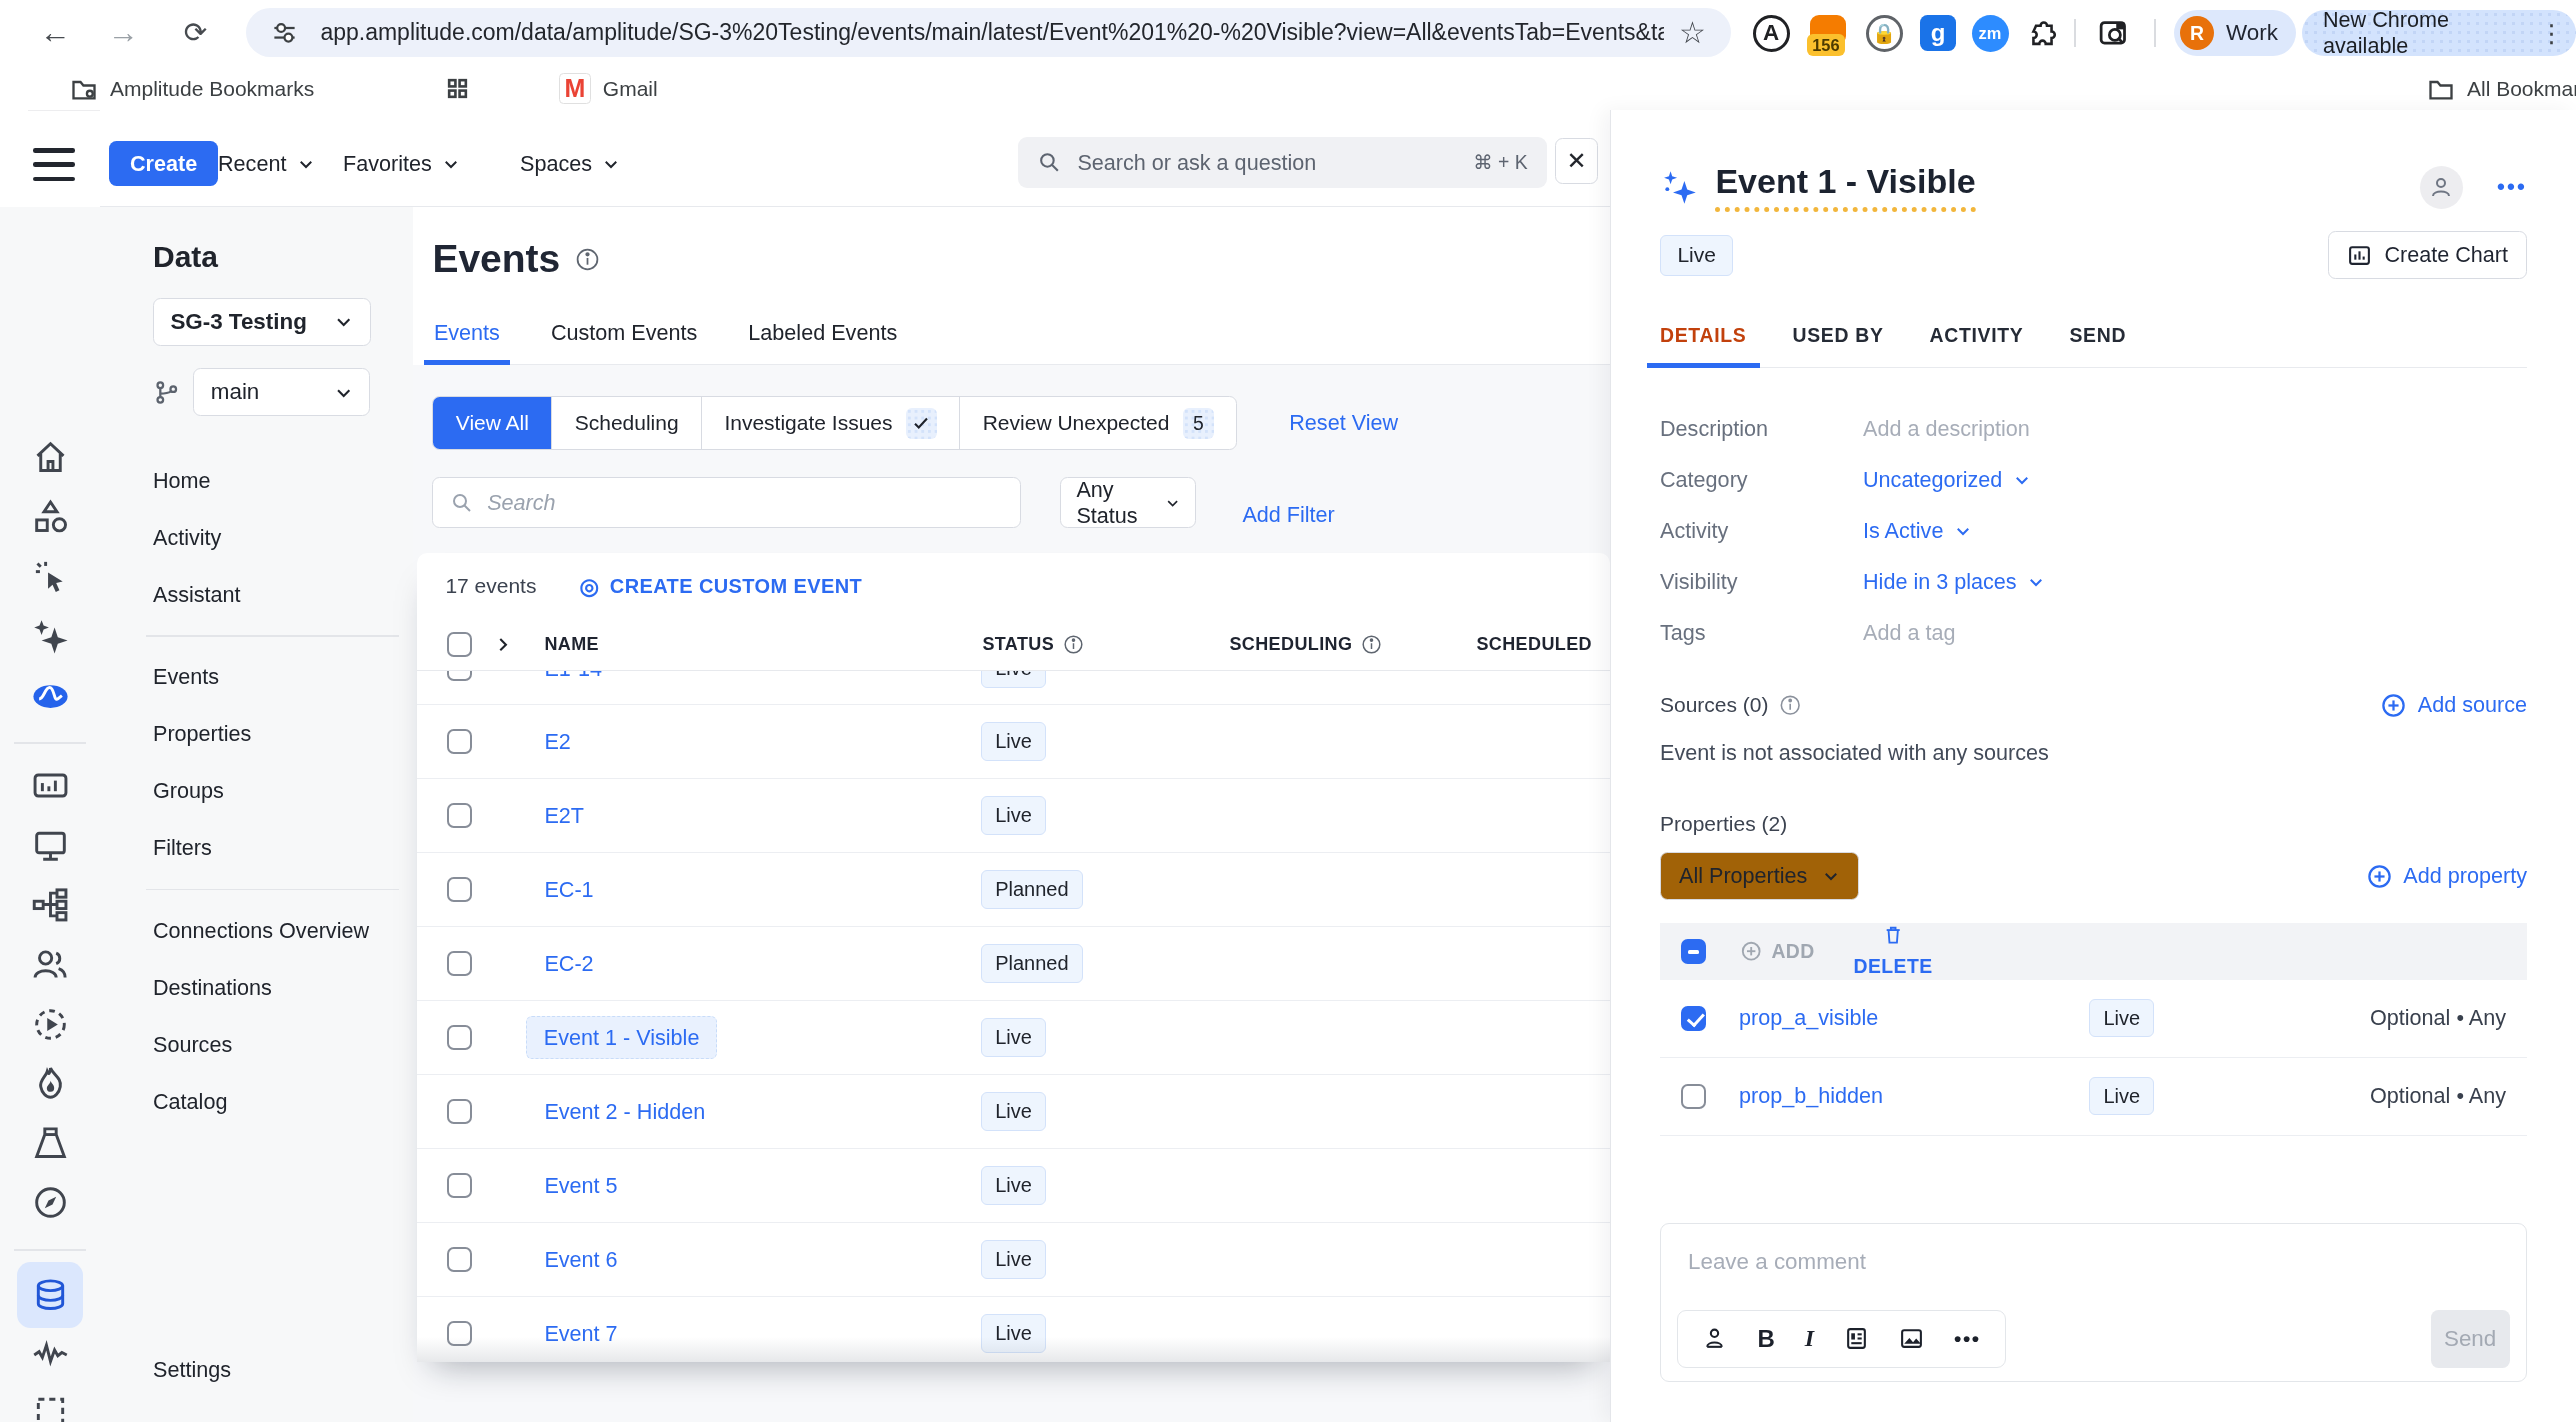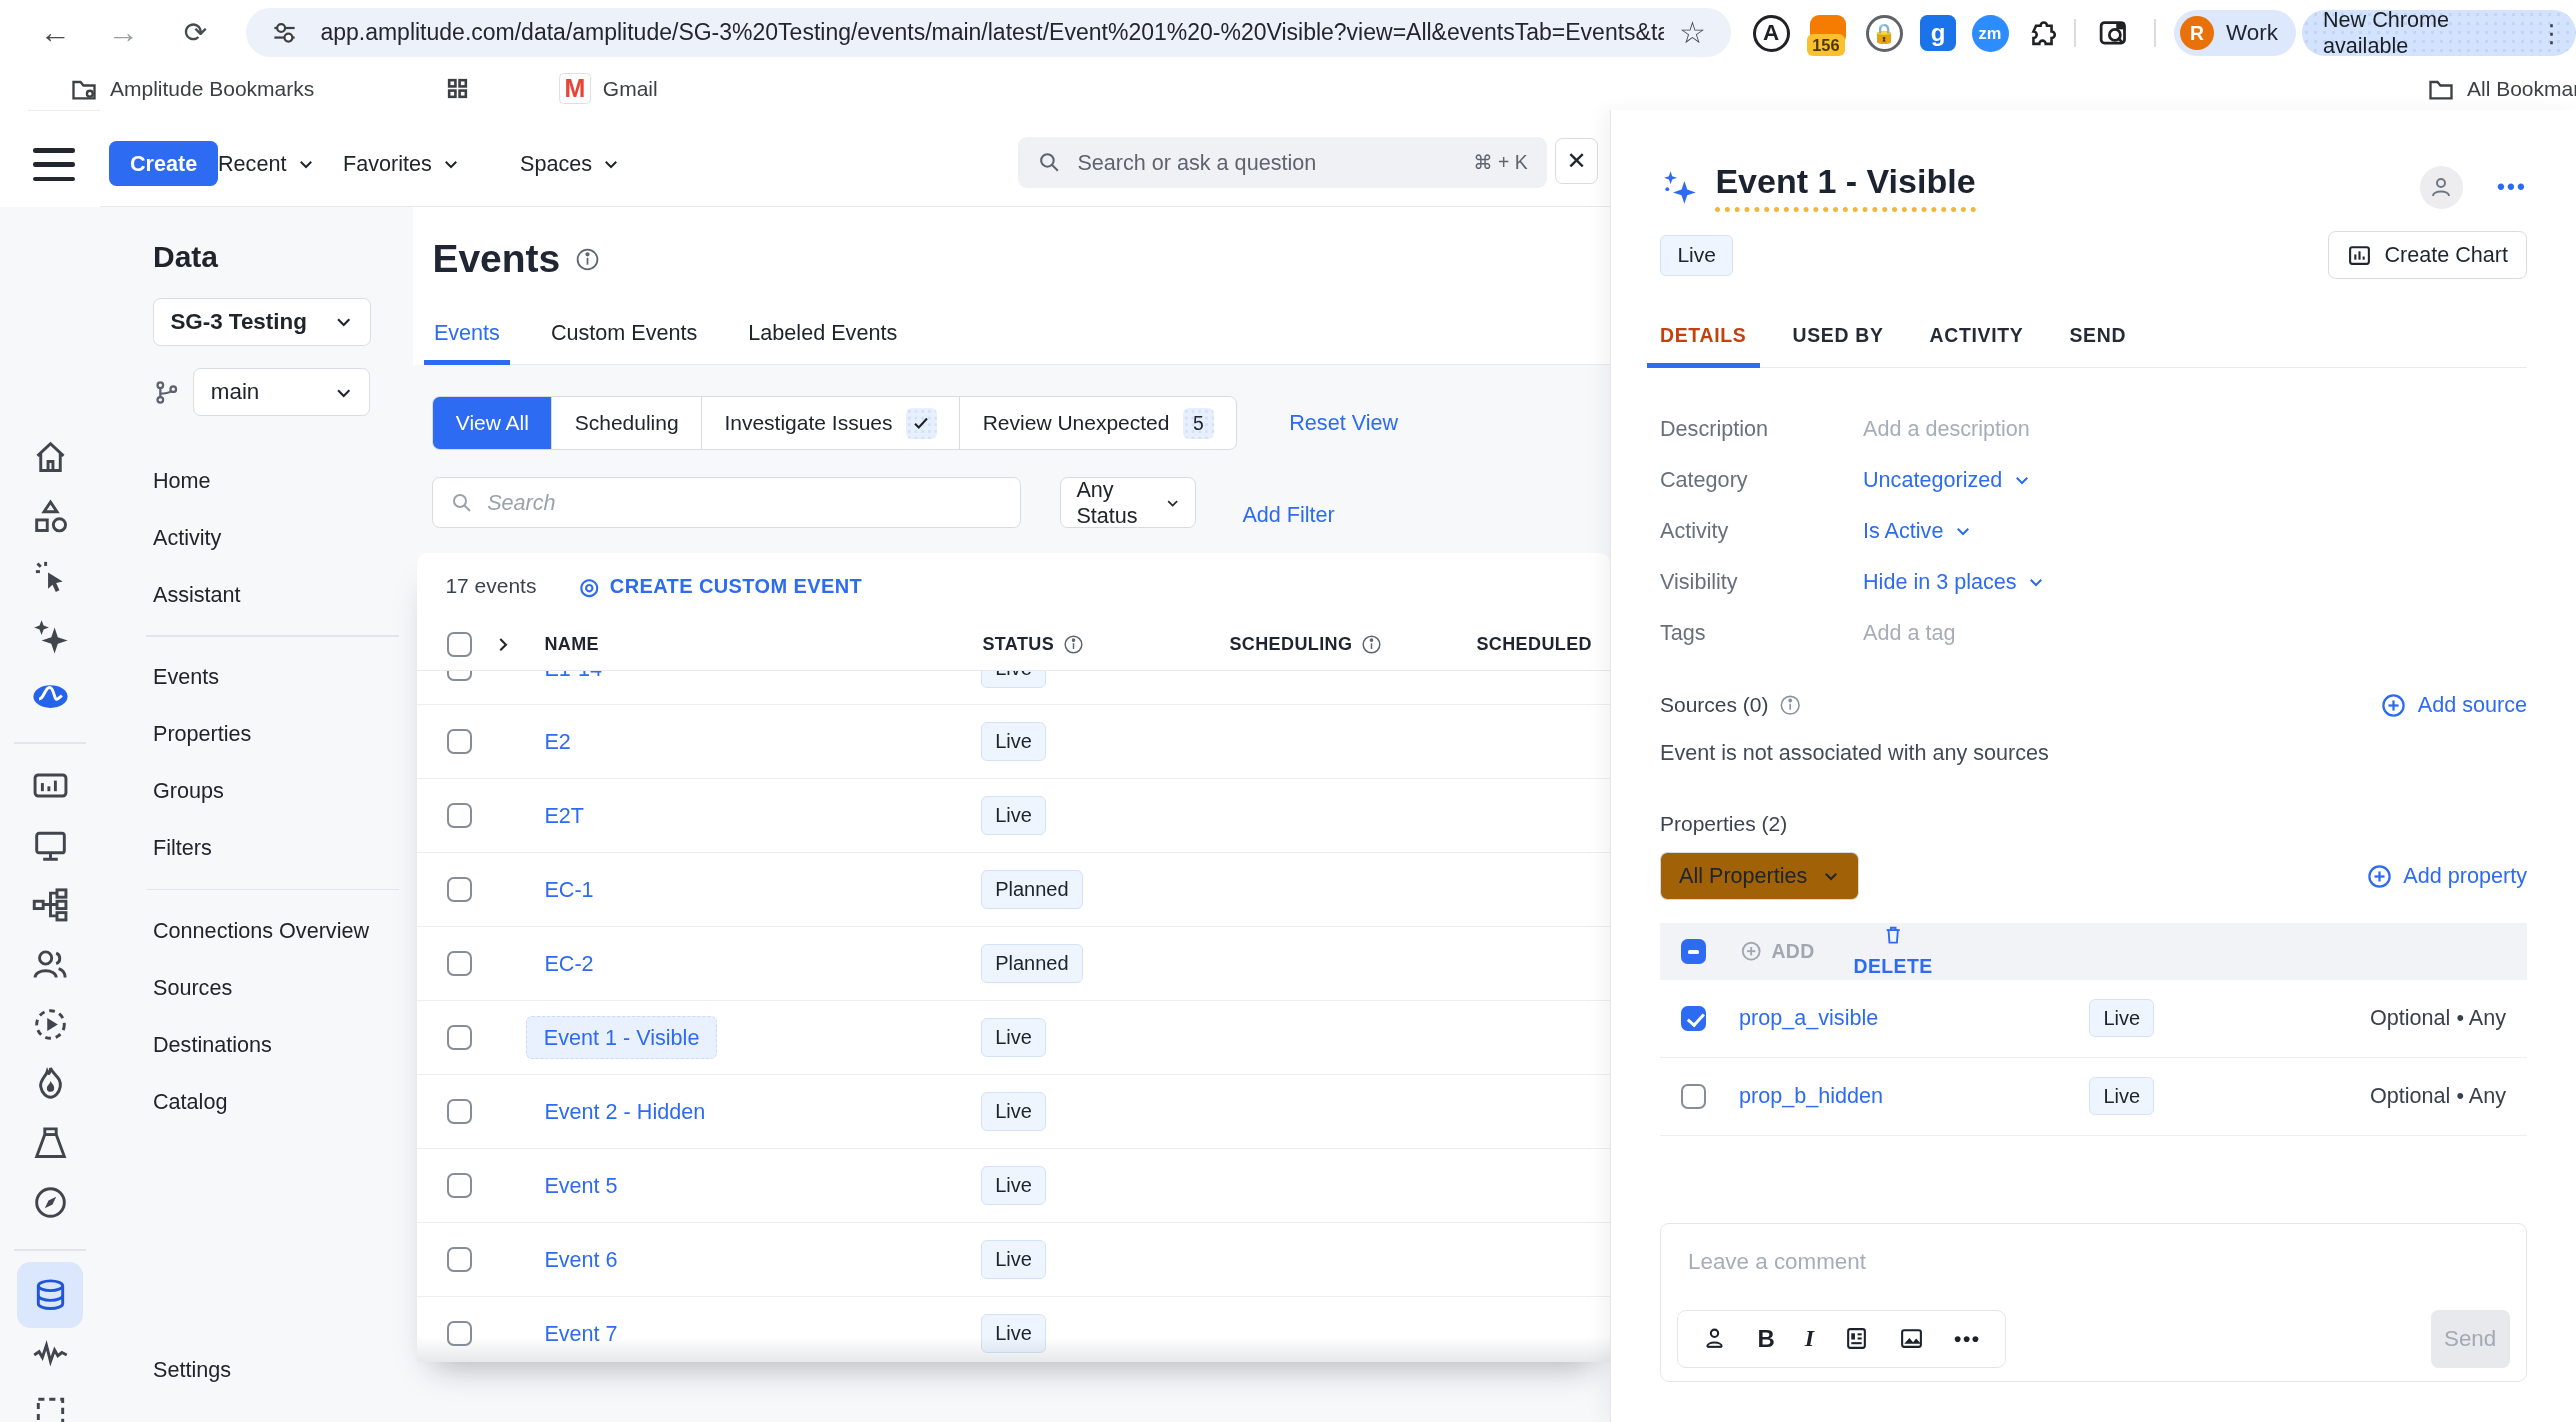--- a/index.html
+++ b/index.html
@@ -459,24 +459,24 @@
           <span>Groups</span>
         </div>
         <div class="nav-item">
           <span>Filters</span>
         </div>
         <div class="nav-div"></div>
         <div class="nav-item">
           <span>Connections Overview</span>
         </div>
         <div class="nav-item">
+          <span>Destinations</span>
+        </div>
+        <div class="nav-item">
           <span>Sources</span>
-        </div>
-        <div class="nav-item">
-          <span>Destinations</span>
         </div>
         <div class="nav-item">
           <span>Catalog</span>
         </div>
       </div>
     <div class="nav-settings">Settings</div>
   </div>
 
   <div class="main">
     <div class="main-head">

